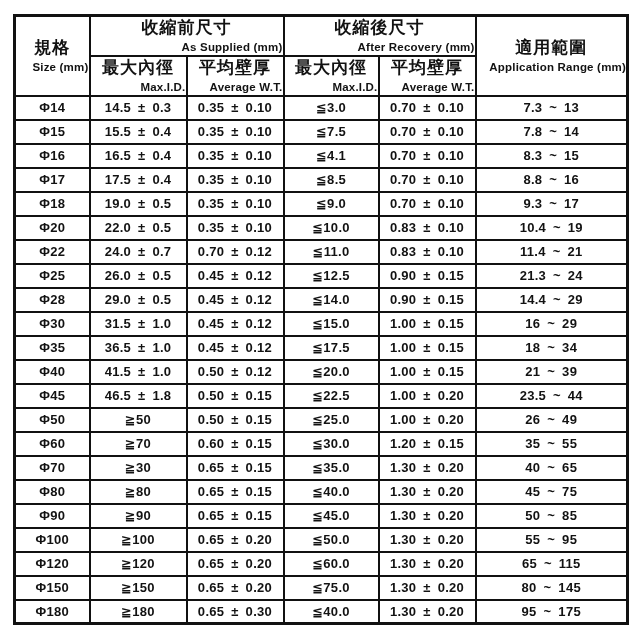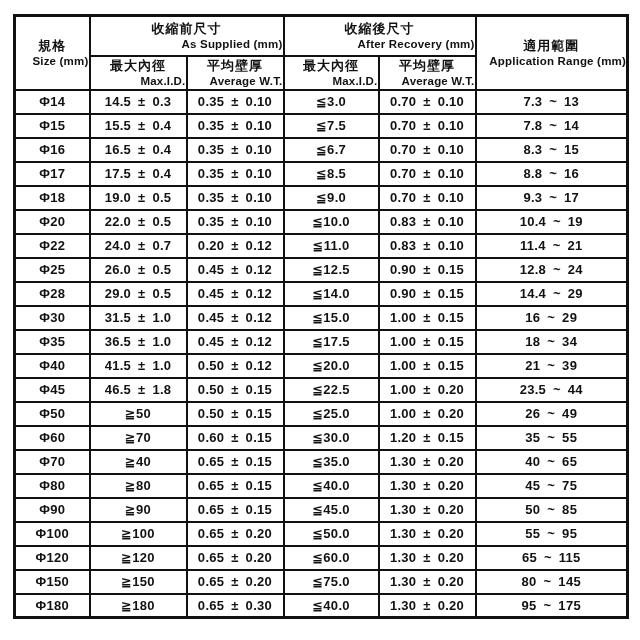--- a/index.html
+++ b/index.html
@@ -30,21 +30,21 @@
     vertical-align: middle;
     padding: 0;
     font-weight: bold;
     background: #ffffff;
   }
   thead tr.group-row { height: 40px; }
   thead tr.sub-row   { height: 32px; }
   tbody tr           { height: 24px; }
   .zh {
     display: block;
-    font-size: 13px;
+    font-size: 17px;
     line-height: 1.35;
     letter-spacing: 1px;
   }
   .en {
     display: block;
     font-size: 11.5px;
     line-height: 1.3;
     letter-spacing: 0.2px;
     text-align: right;
   }
@@ -120,21 +120,21 @@
           <td>15.5 ± 0.4</td>
           <td>0.35 ± 0.10</td>
           <td>≦7.5</td>
           <td>0.70 ± 0.10</td>
           <td>7.8 ~ 14</td>
         </tr>
         <tr>
           <td>Φ16</td>
           <td>16.5 ± 0.4</td>
           <td>0.35 ± 0.10</td>
-          <td>≦6.7</td>
+          <td>≦4.1</td>
           <td>0.70 ± 0.10</td>
           <td>8.3 ~ 15</td>
         </tr>
         <tr>
           <td>Φ17</td>
           <td>17.5 ± 0.4</td>
           <td>0.35 ± 0.10</td>
           <td>≦8.5</td>
           <td>0.70 ± 0.10</td>
           <td>8.8 ~ 16</td>
@@ -151,32 +151,32 @@
           <td>Φ20</td>
           <td>22.0 ± 0.5</td>
           <td>0.35 ± 0.10</td>
           <td>≦10.0</td>
           <td>0.83 ± 0.10</td>
           <td>10.4 ~ 19</td>
         </tr>
         <tr>
           <td>Φ22</td>
           <td>24.0 ± 0.7</td>
-          <td>0.20 ± 0.12</td>
+          <td>0.70 ± 0.12</td>
           <td>≦11.0</td>
           <td>0.83 ± 0.10</td>
           <td>11.4 ~ 21</td>
         </tr>
         <tr>
           <td>Φ25</td>
           <td>26.0 ± 0.5</td>
           <td>0.45 ± 0.12</td>
           <td>≦12.5</td>
           <td>0.90 ± 0.15</td>
-          <td>12.8 ~ 24</td>
+          <td>21.3 ~ 24</td>
         </tr>
         <tr>
           <td>Φ28</td>
           <td>29.0 ± 0.5</td>
           <td>0.45 ± 0.12</td>
           <td>≦14.0</td>
           <td>0.90 ± 0.15</td>
           <td>14.4 ~ 29</td>
         </tr>
         <tr>
@@ -222,21 +222,21 @@
         <tr>
           <td>Φ60</td>
           <td>≧70</td>
           <td>0.60 ± 0.15</td>
           <td>≦30.0</td>
           <td>1.20 ± 0.15</td>
           <td>35 ~ 55</td>
         </tr>
         <tr>
           <td>Φ70</td>
-          <td>≧40</td>
+          <td>≧30</td>
           <td>0.65 ± 0.15</td>
           <td>≦35.0</td>
           <td>1.30 ± 0.20</td>
           <td>40 ~ 65</td>
         </tr>
         <tr>
           <td>Φ80</td>
           <td>≧80</td>
           <td>0.65 ± 0.15</td>
           <td>≦40.0</td>

